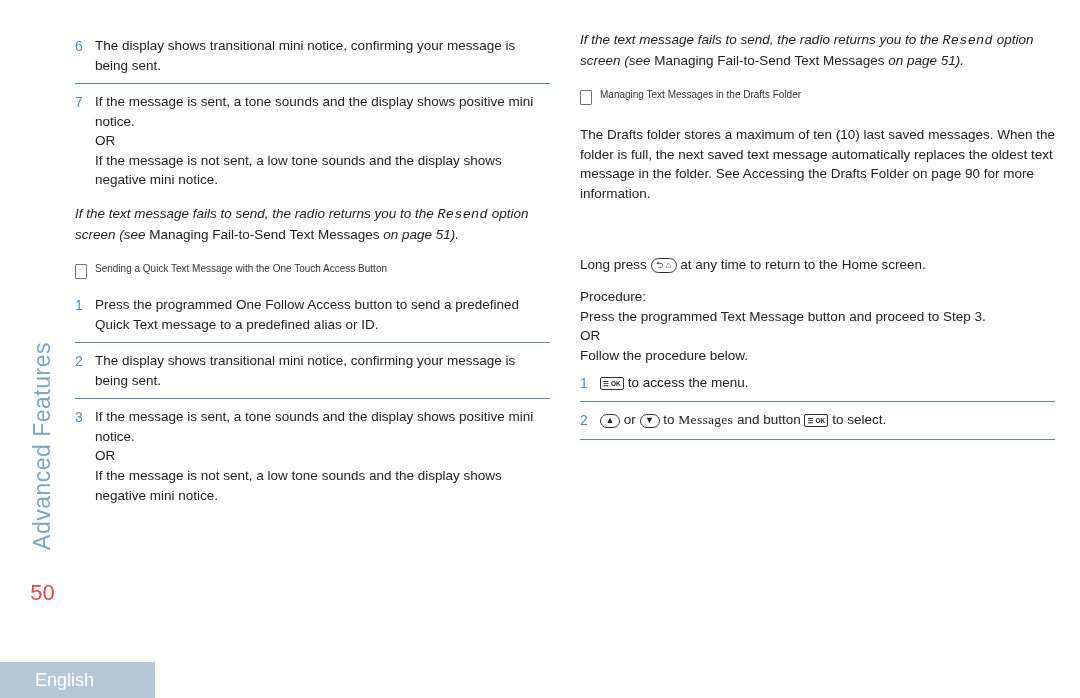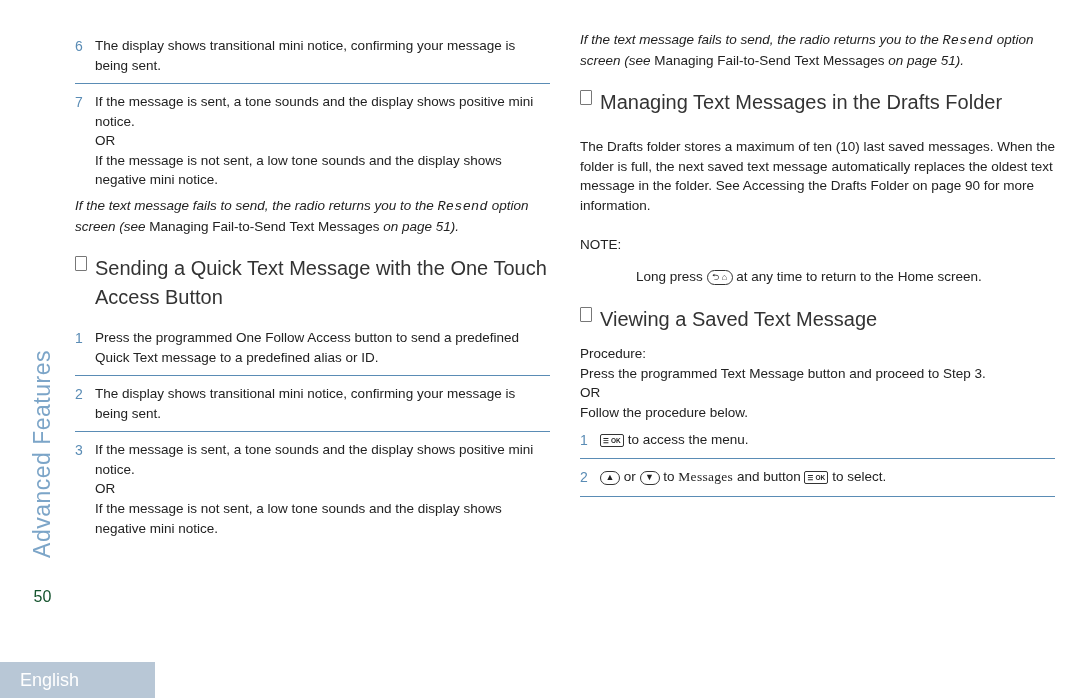--- a/index.html
+++ b/index.html
@@ -28,22 +28,22 @@
   .vertical-title {
     writing-mode: vertical-rl;
     transform: rotate(180deg);
     color: #7ca5c8;
     font-size: 23px;
     font-weight: 400;
     margin-bottom: 30px;
     letter-spacing: 0.5px;
   }
   .page-number {
-    color: #14532d;
-    font-size: 16px;
+    color: #ef4444;
+    font-size: 22px;
     font-weight: 400;
   }
   .columns {
     flex: 1;
     display: flex;
     gap: 30px;
     margin-left: 15px;
   }
   .column {
     flex: 1;
@@ -62,33 +62,33 @@
   .step-body {
     flex: 1;
   }
   .divider {
     border: none;
     border-top: 1px solid #5a8cb5;
     margin: 2px 0;
   }
   .italic-note {
     font-style: italic;
-    margin: 0 0;
+    margin: 8px 0;
   }
   .resend-span {
     font-family: "Courier New", monospace;
     font-style: italic;
     letter-spacing: 0.3px;
   }
   .section-heading {
     display: flex;
     align-items: flex-start;
     gap: 8px;
     margin: 18px 0 10px 0;
-    font-size: 20px;
+    font-size: 10px;
     color: #333;
   }
   .doc-icon {
     width: 12px;
     height: 15px;
     border: 1px solid #777;
     border-radius: 1px;
     margin-top: 2px;
     position: relative;
     flex-shrink: 0;
@@ -147,21 +147,21 @@
     position: absolute;
     bottom: 0;
     left: 0;
     width: 155px;
     height: 36px;
     background: #b8c7d6;
     color: #fff;
     font-size: 18px;
     display: flex;
     align-items: center;
-    padding-left: 20px;
+    padding-left: 35px;
   }
 </style>
 </head>
 <body>
 
 <div class="page">
   <div class="sidebar">
     <div class="vertical-title">Advanced Features</div>
     <div class="page-number">50</div>
   </div>
@@ -218,32 +218,27 @@
       </div>
 
       <div class="section-heading">
         <span class="doc-icon"></span>
         <span>Managing Text Messages in the Drafts Folder</span>
       </div>
 
       <div class="para">The Drafts folder stores a maximum of ten (10) last saved messages. When the folder is full, the next saved text message automatically replaces the oldest text message in the folder. See Accessing the Drafts Folder    on page 90 for more information.</div>
 
       <div class="note-block">
-        <div class="note-label">NOTE:</div>
         <div class="note-body">
           <div style="margin-top:32px">
             <span>Long press </span><span class="home-icon">⮌ ⌂</span><span> at any time to return to the Home screen.</span>
           </div>
         </div>
       </div>
 
-      <div class="section-heading">
-        <span class="doc-icon"></span>
-        <span>Viewing a Saved Text Message</span>
-      </div>
 
       <div>Procedure:</div>
       <div>Press the programmed Text Message  button and proceed to Step 3.</div>
       <div>OR</div>
       <div>Follow the procedure below.</div>
 
       <div class="step-row" style="padding-top:8px">
         <div class="step-num">1</div>
         <div class="step-body">
           <span class="menu-icon">☰ OK</span><span> to access the menu.</span>

